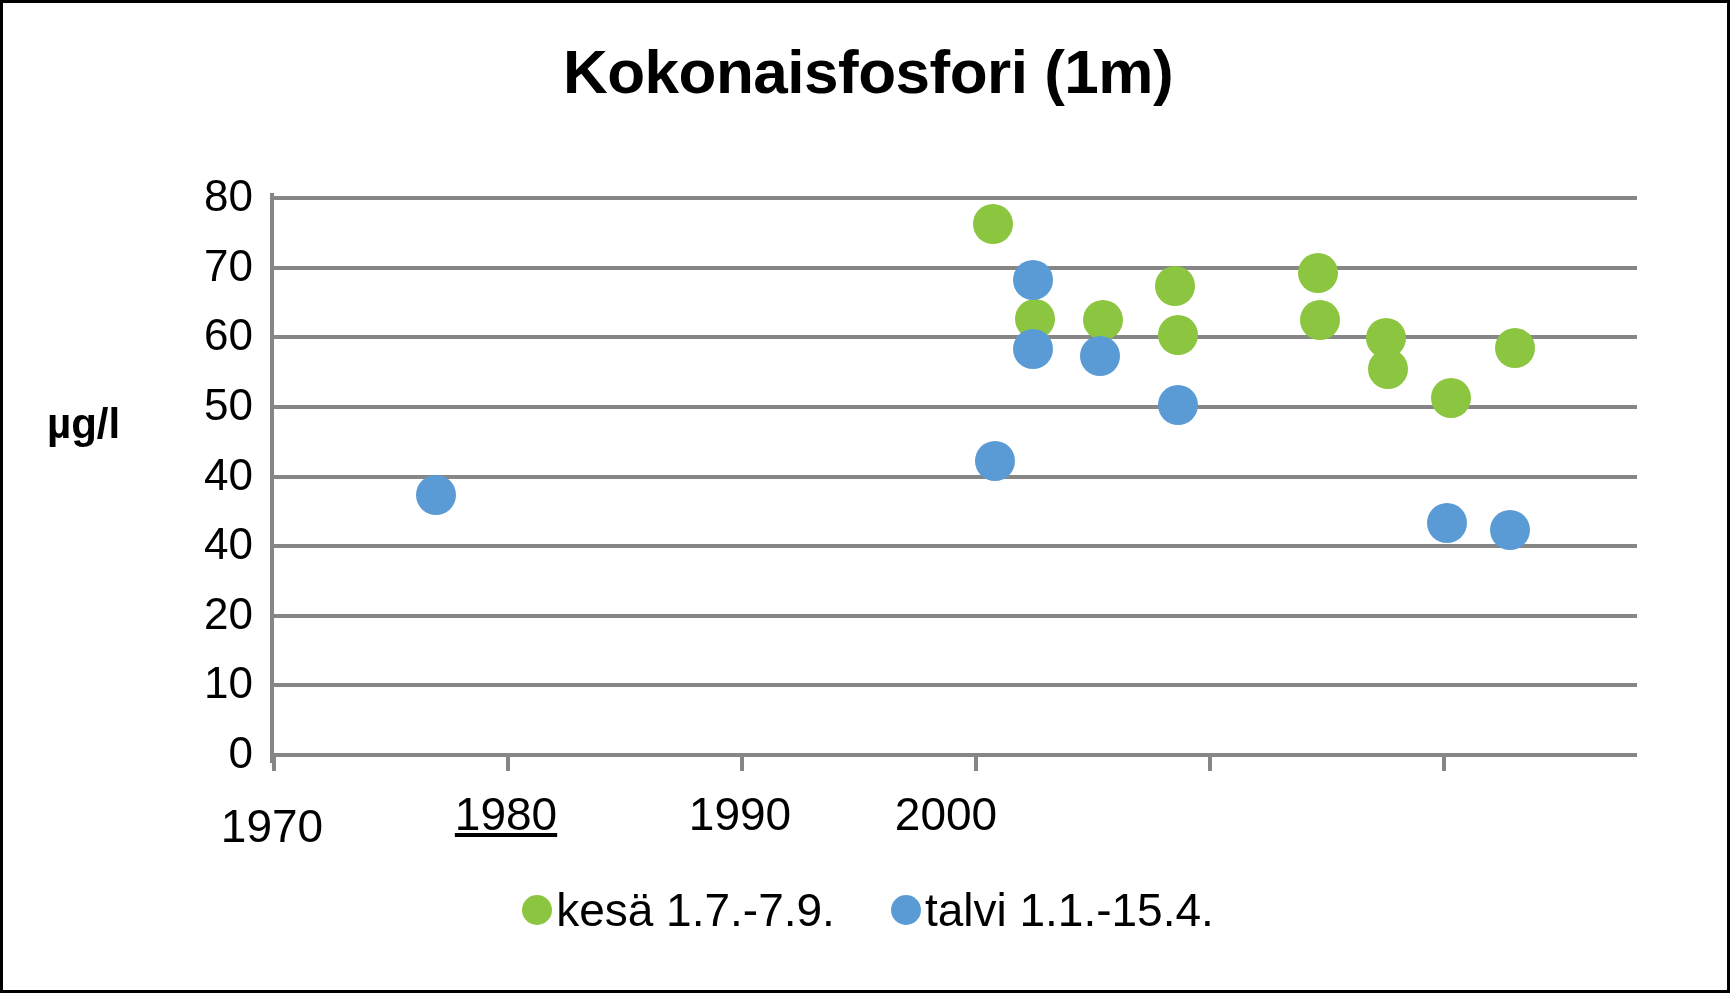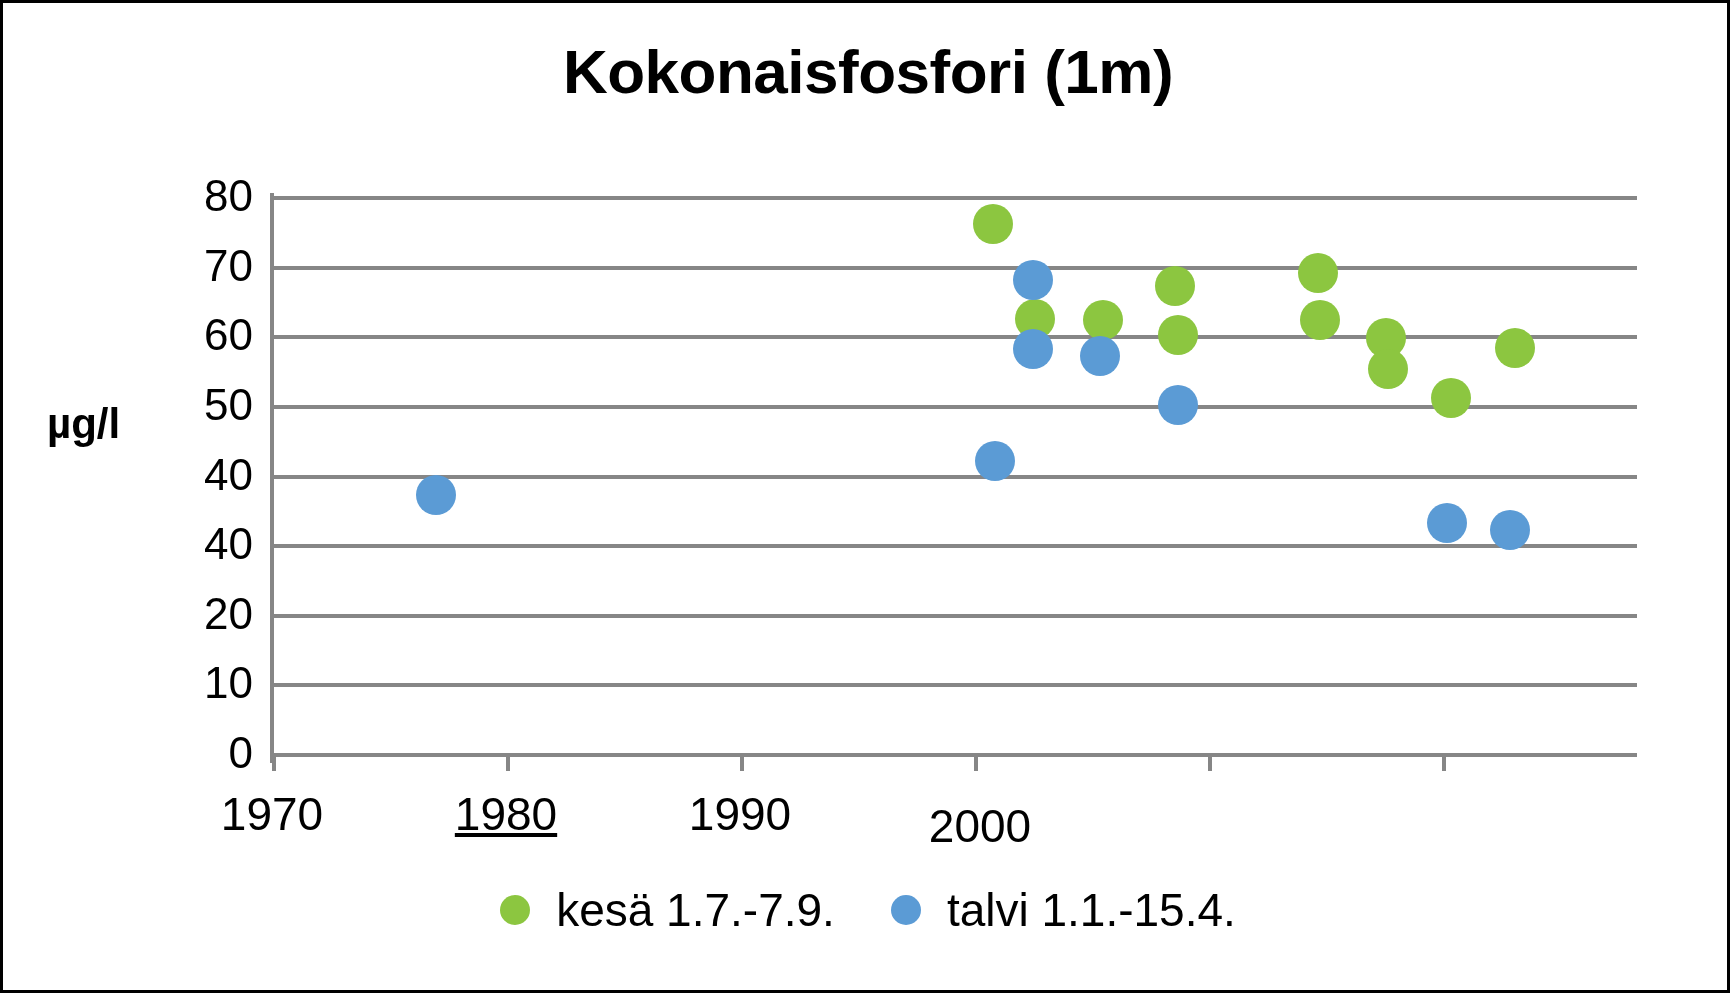--- a/index.html
+++ b/index.html
@@ -127,21 +127,21 @@
     top: 884px;
     width: 1730px;
     display: flex;
     justify-content: center;
     align-items: center;
     gap: 56px;
   }
   .legend-item {
     display: flex;
     align-items: center;
-    gap: 26px;
+    gap: 4px;
   }
   .legend-swatch {
     width: 30px;
     height: 30px;
     border-radius: 50%;
     flex: 0 0 auto;
   }
   .legend-label {
     font-size: 46px;
     color: #000000;
@@ -209,24 +209,24 @@
 
   <div id="x-ticks">
       <div class="x-tick" style="left: 0px; border-left-color: rgb(134, 134, 134);"></div>
       <div class="x-tick" style="left: 234px; border-left-color: rgb(134, 134, 134);"></div>
       <div class="x-tick" style="left: 468px; border-left-color: rgb(134, 134, 134);"></div>
       <div class="x-tick" style="left: 702px; border-left-color: rgb(134, 134, 134);"></div>
       <div class="x-tick" style="left: 936px; border-left-color: rgb(134, 134, 134);"></div>
       <div class="x-tick" style="left: 1170px; border-left-color: rgb(134, 134, 134);"></div>
     </div>
   <div id="x-labels">
-      <div class="x-tick-label" style="left: 0px;">1970</div>
+      <div class="x-tick-label" style="left: 0px; margin-top: 12px;">1970</div>
       <div class="x-tick-label" style="left: 234px; text-decoration: underline;">1980</div>
       <div class="x-tick-label" style="left: 468px;">1990</div>
-      <div class="x-tick-label" style="left: 708px; margin-top: 12px;">2000</div>
+      <div class="x-tick-label" style="left: 674px;">2000</div>
     </div>
 
   <div id="legend">
       <div class="legend-item">
         <span class="legend-swatch" style="background: rgb(140, 198, 64);"></span>
         <span class="legend-label">kesä 1.7.-7.9.</span>
       </div>
       <div class="legend-item">
         <span class="legend-swatch" style="background: rgb(91, 155, 213);"></span>
         <span class="legend-label">talvi 1.1.-15.4.</span>

